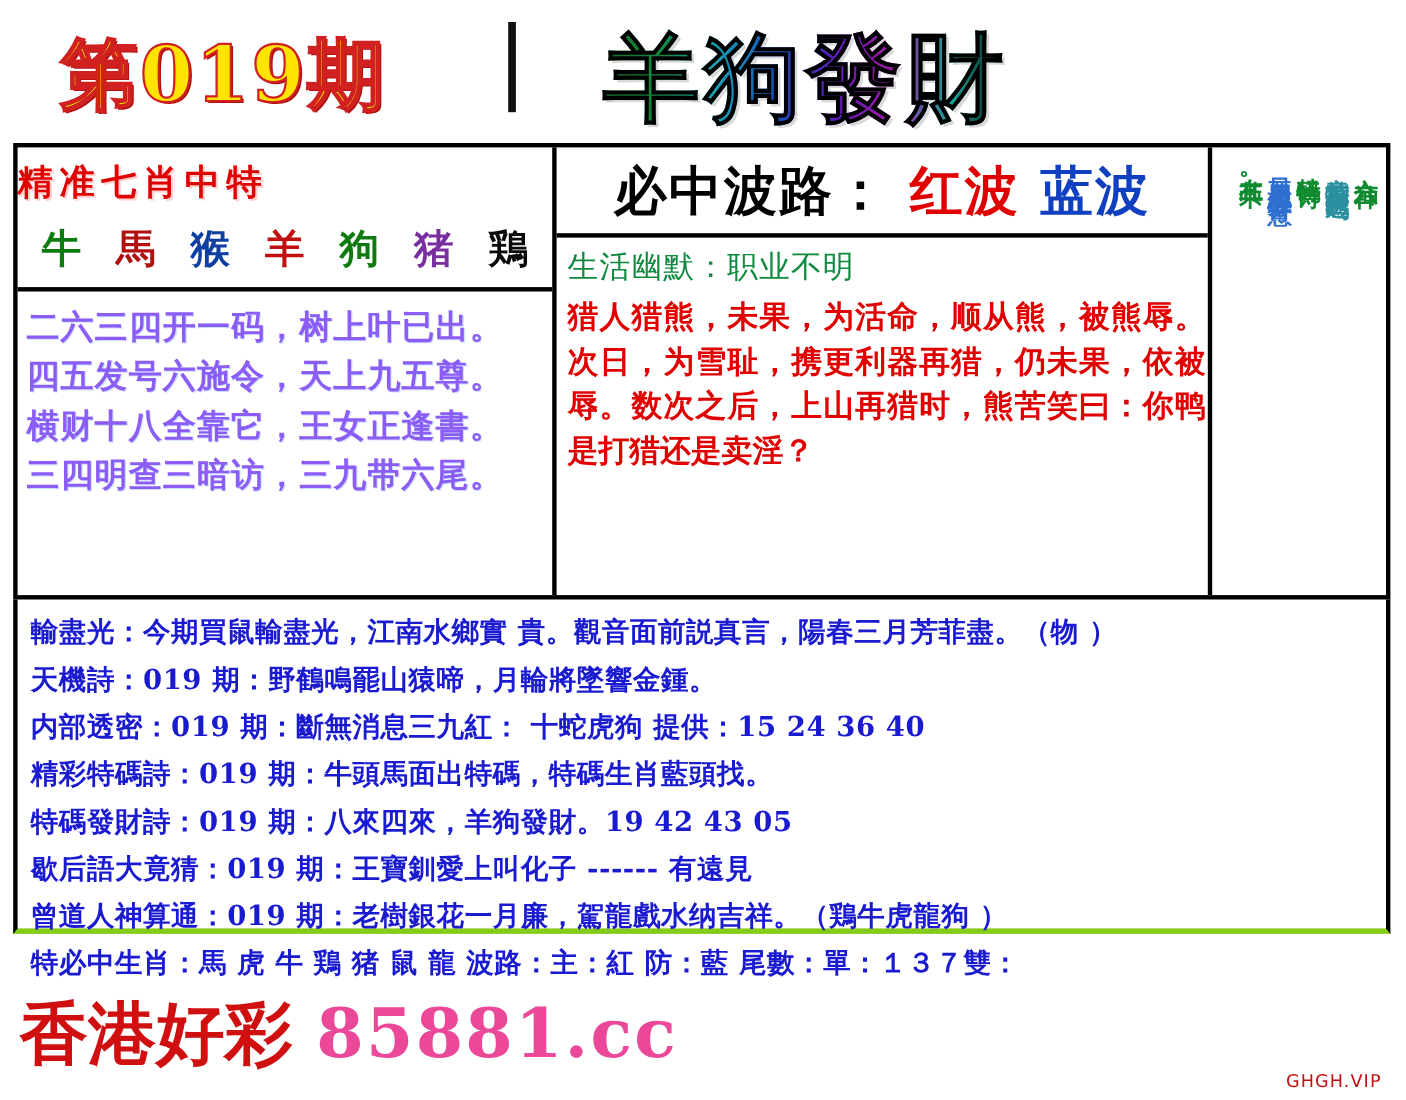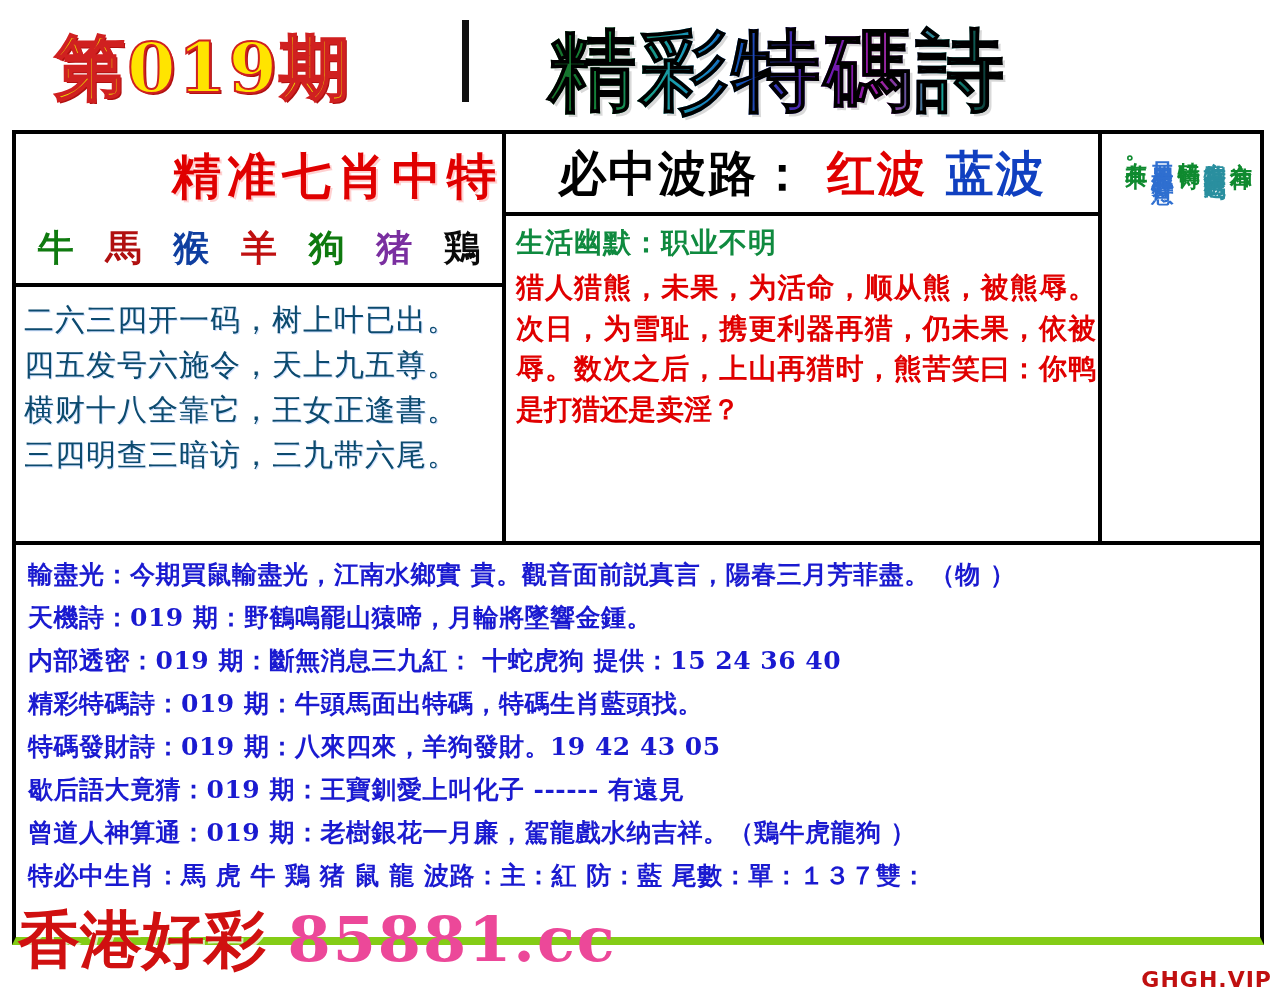--- a/index.html
+++ b/index.html
@@ -94,23 +94,23 @@
   }
   .col-right {
     flex: 1;
     box-sizing: border-box;
     position: relative;
   }
 
   
   .left-title {
     margin: 10px 0 0 0;
-    text-align: right;
-    font-family: "DejaVu Serif", "Liberation Serif", serif;
-    font-size: 49px;
+    text-align: left;
+    font-family: "DejaVu Serif", "Liberation Serif", serif;
+    font-size: 32px;
     font-weight: bold;
     letter-spacing: 6px;
     color: #e00000;
     text-shadow: 2px 2px 0 #ffd0d0;
   }
   .zodiac-row {
     margin-top: 14px;
     display: flex;
     justify-content: space-around;
     padding: 0 6px;
@@ -129,22 +129,22 @@
   .left-sep {
     margin-top: 10px;
     border-top: 4px solid #000;
   }
   .poem {
     padding: 10px 8px 0 8px;
   }
   .poem-line {
     font-family: "DejaVu Serif", "Liberation Serif", serif;
     font-size: 30px;
-    font-weight: normal;
-    color: #0c4a6e;
+    font-weight: bold;
+    color: #8b5cf6;
     letter-spacing: 1px;
     line-height: 1.5;
     white-space: nowrap;
     text-shadow: 1px 1px 0 #cfe0ff;
   }
 
   
   .mid-title {
     margin-top: 8px;
     text-align: center;
@@ -158,21 +158,21 @@
   .mid-title .t-red { color: #e00000; }
   .mid-title .t-blue { color: #1040c0; text-align: center; }
   .mid-sep {
     margin-top: 6px;
     border-top: 4px solid #000;
   }
   .mid-sub {
     padding: 8px 10px 0 10px;
     font-family: "DejaVu Serif", "Liberation Serif", serif;
     font-size: 28px;
-    font-weight: bold;
+    font-weight: normal;
     color: #0f8a3f;
     letter-spacing: 1px;
   }
   .mid-body {
     padding: 6px 2px 0 10px;
     font-family: "DejaVu Serif", "Liberation Serif", serif;
     font-size: 28px;
     font-weight: bold;
     color: #e00000;
     line-height: 1.45;
@@ -206,25 +206,25 @@
   .vc2 { color: #0f8a2f; }
   .vc3 { color: #2f6fd0; }
   .vc4 { color: #0f8a2f; }
 
   
   .bottom {
     position: absolute;
     left: 12px;
     top: 545px;
     width: 1252px;
-    height: 400px;
+    height: 304px;
     box-sizing: border-box;
     border-left: 4px solid #000;
     border-right: 4px solid #000;
-    border-bottom: 8px solid #84cc16;
+    border-bottom: 5px solid #84cc16;
     padding: 8px 10px 0 12px;
   }
   .brow {
     font-family: "DejaVu Serif", "Liberation Serif", serif;
     font-size: 25px;
     font-weight: bold;
     color: #1a1ad0;
     letter-spacing: 0.5px;
     line-height: 1.0;
     padding: 9px 0;
@@ -245,38 +245,38 @@
   .wm-main .wm-cn {
     color: #d01010;
     text-shadow: 2px 2px 0 rgba(255,255,255,0.7);
   }
   .wm-main .wm-en {
     color: #ec4899;
     letter-spacing: 2px;
   }
   .wm-corner {
     position: absolute;
-    right: 6px;
+    right: 22px;
     bottom: 8px;
     font-family: "DejaVu Sans", "Liberation Sans", sans-serif;
-    font-size: 22px;
-    font-weight: bold;
+    font-size: 16px;
+    font-weight: normal;
     color: #c01010;
     letter-spacing: 1px;
   }
 </style>
 </head>
 <body>
 
 <div class="page">
 
   <div class="header">
     <div class="issue"><span>第</span><span class="num">019</span><span>期</span></div>
     <div class="divider-bar"></div>
-    <div class="title-main">精彩特碼詩</div>
+    <div class="title-main">羊狗發財</div>
   </div>
 
   <div class="frame">
 
     <div class="col-left">
       <div class="left-title">精准七肖中特</div>
       <div class="zodiac-row">
         <span class="z0">牛</span>
         <span class="z1">馬</span>
         <span class="z2">猴</span>

